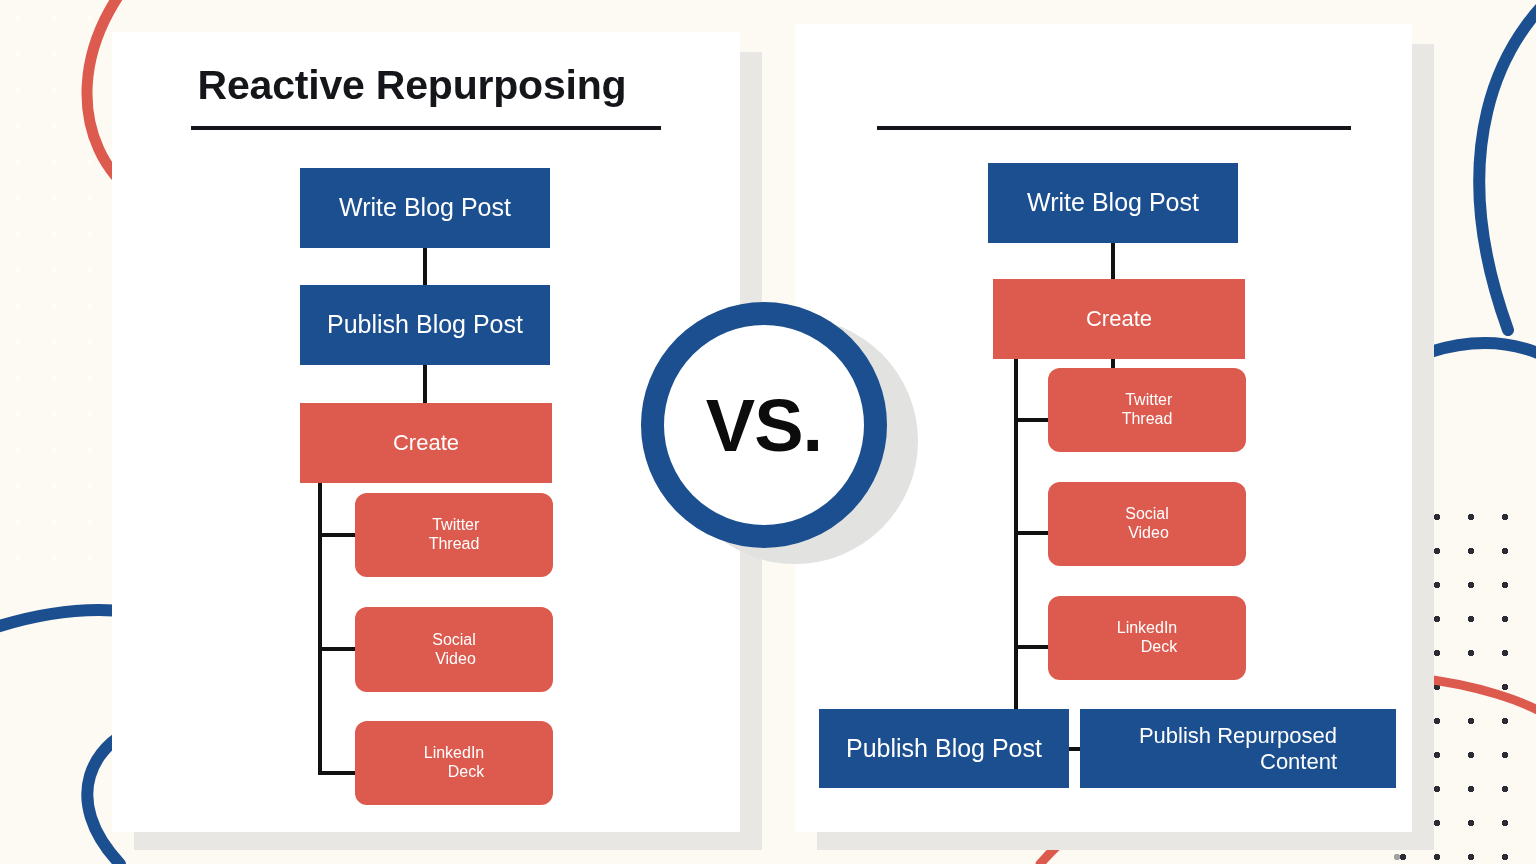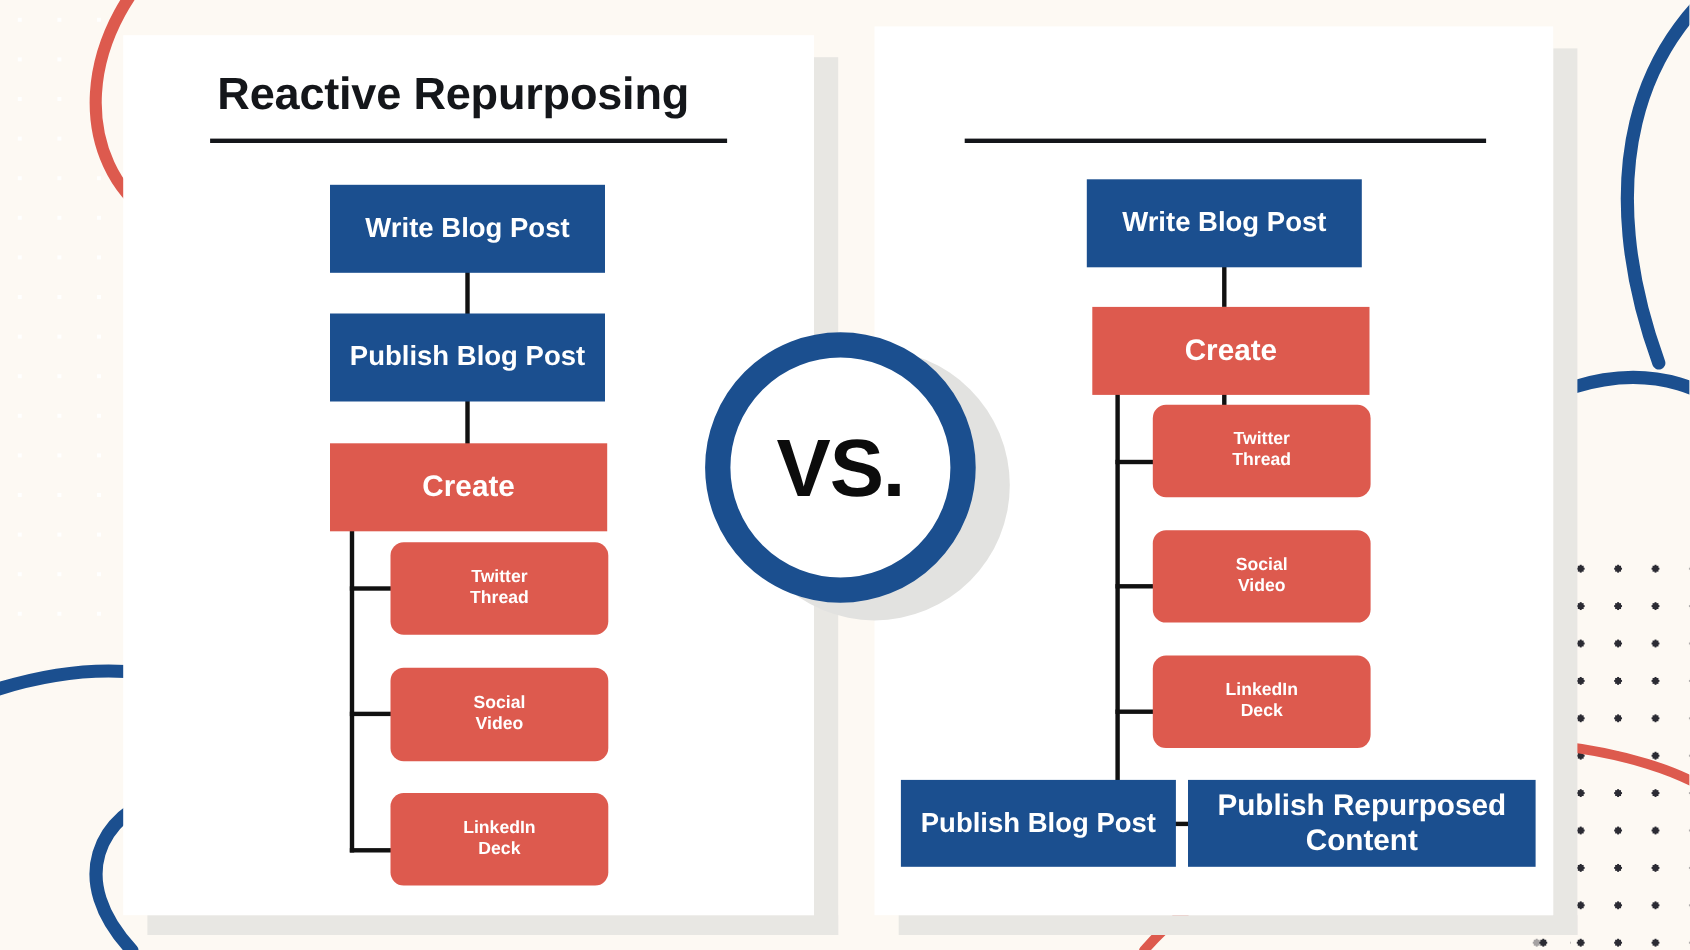--- a/index.html
+++ b/index.html
@@ -52,28 +52,28 @@
   .title-rule{position:absolute;height:4px;background:#14161A;}
 
   #title-left{left:98px;top:62px;width:628px;}
   #rule-left{left:191px;top:126px;width:470px;}
   #title-right{left:795px;top:62px;width:617px;}
   #rule-right{left:877px;top:126px;width:474px;}
 
   
   .node{
     position:absolute;display:flex;align-items:center;justify-content:center;
-    color:#FFFFFF;font-weight:bold;text-align:center;line-height:1.18;
+    color:#FFFFFF;font-weight:normal;text-align:right;line-height:1.18;
     box-sizing:border-box;padding:2px 6px;
   }
   .node.blue{background:#1B4F8F;}
   .node.red{background:#DD5A4E;}
   .node.big{font-size:25px;}
   .node.small{font-size:16px;border-radius:12px;}
-  .node.mid{font-size:27px;}
+  .node.mid{font-size:22px;}
 
   
   .ln{position:absolute;background:#111111;}
   .ln-v{width:4px;}
   .ln-h{height:4px;}
 
   
   #vs-shadow{
     position:absolute;left:672px;top:318px;width:246px;height:246px;
     border-radius:50%;background:#E2E2E0;

